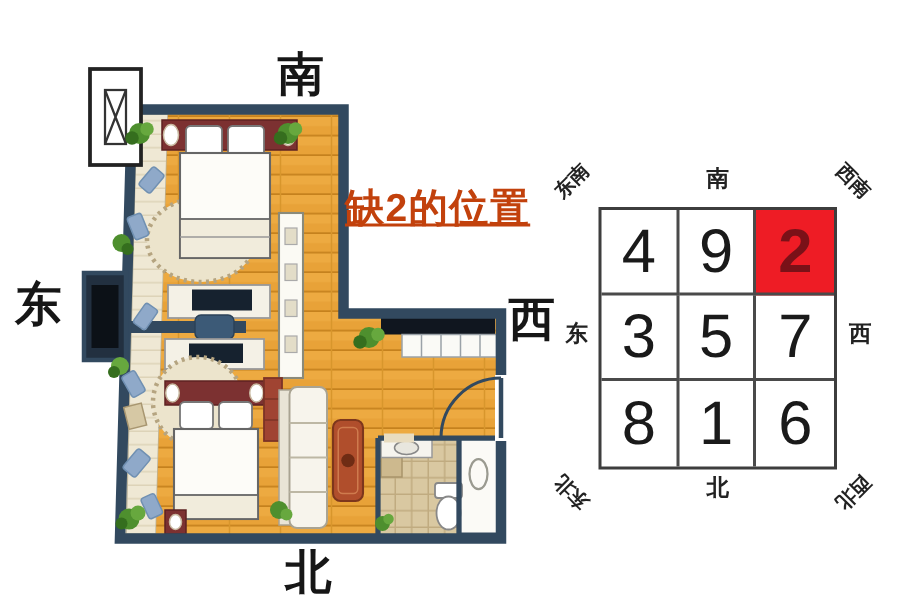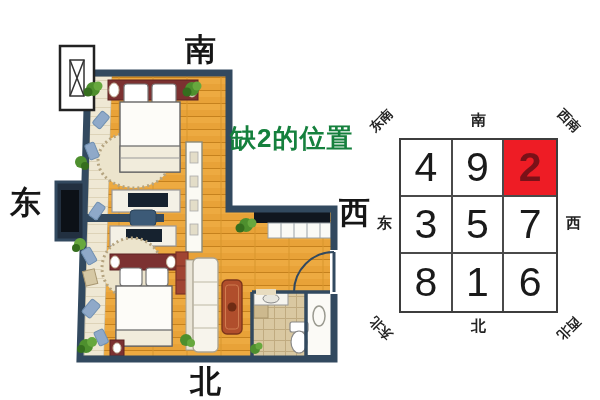--- a/index.html
+++ b/index.html
@@ -228,21 +228,21 @@
           <circle cx="4" cy="-3" r="3.5" fill="#67a83e"></circle>
         </g>
     </g>
   </svg>
 
   <div class="fp-label" style="left:185px; top:34px;">南</div>
   <div class="fp-label" style="left:10px;  top:187px;">东</div>
   <div class="fp-label" style="left:339px; top:197px;">西</div>
   <div class="fp-label" style="left:190px; top:366px;">北</div>
 
-  <div class="annotation" style="color: #15803d;">缺2的位置</div>
+  <div class="annotation" style="color: #c2410c; text-decoration: underline;">缺2的位置</div>
 
   <div class="luoshu">
     <div class="cell">4</div>
     <div class="cell">9</div>
     <div class="cell hl" style="background: rgb(238, 28, 37); color: rgb(122, 17, 24);">2</div>
     <div class="cell">3</div>
     <div class="cell">5</div>
     <div class="cell">7</div>
     <div class="cell">8</div>
     <div class="cell">1</div>

